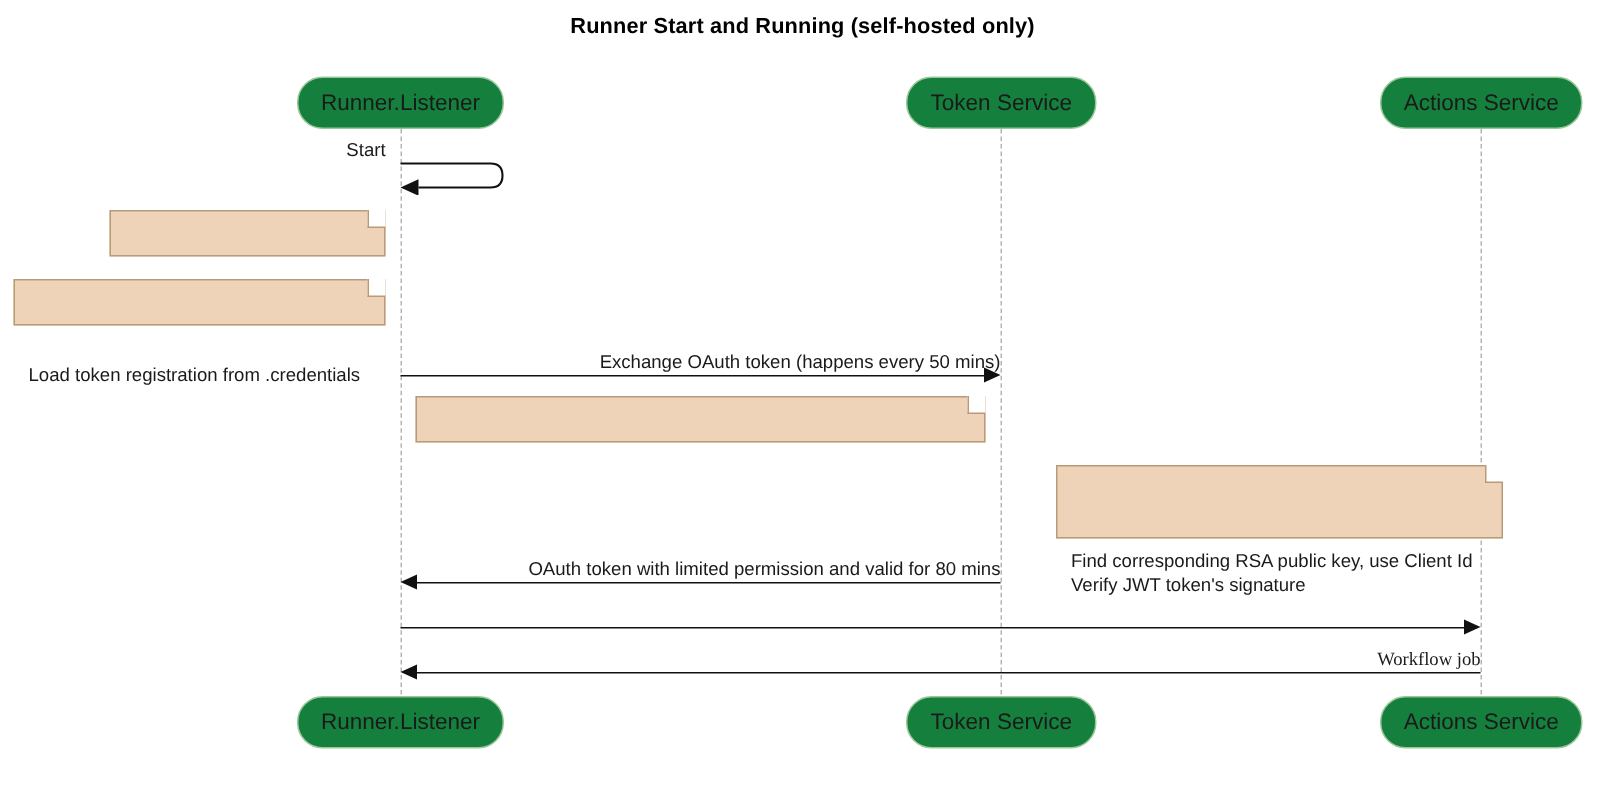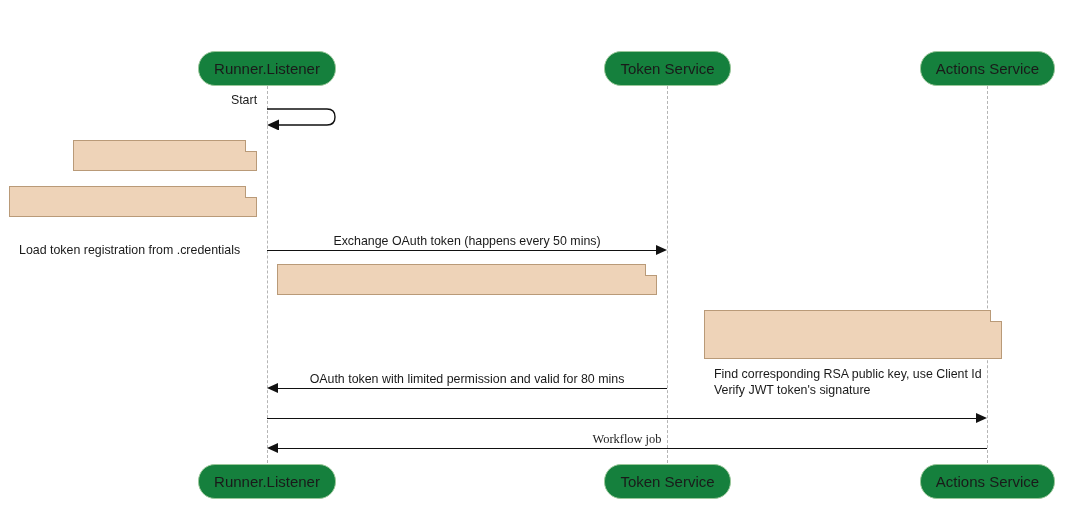--- a/index.html
+++ b/index.html
@@ -101,34 +101,35 @@
     height: 0;
     border-top: 5.5px solid transparent;
     border-bottom: 5.5px solid transparent;
     border-right: 11px solid #111111;
   }
   .msg-label {
     position: absolute;
     font-size: 12.4px;
     color: #1a1a1a;
     white-space: nowrap;
-    text-align: center;
+    text-align: right;
   }
   .selfloop {
     position: absolute;
   }
   .selfloop svg {
     display: block;
   }
 </style>
 </head>
 <body>
 
 <div id="canvas">
 
+  <div id="diagram-title">Runner Start and Running (self-hosted only)</div>
 
   <div class="lifeline" style="left:267px; top:86px; height:377px;"></div>
   <div class="lifeline" style="left:667px; top:86px; height:377px;"></div>
   <div class="lifeline" style="left:987px; top:86px; height:377px;"></div>
 
   <div class="participant" style="left:198px; top:51px; width:138px;">
     <span>Runner.Listener</span>
   </div>
   <div class="participant" style="left:604px; top:51px; width:127px;">
     <span>Token Service</span>

